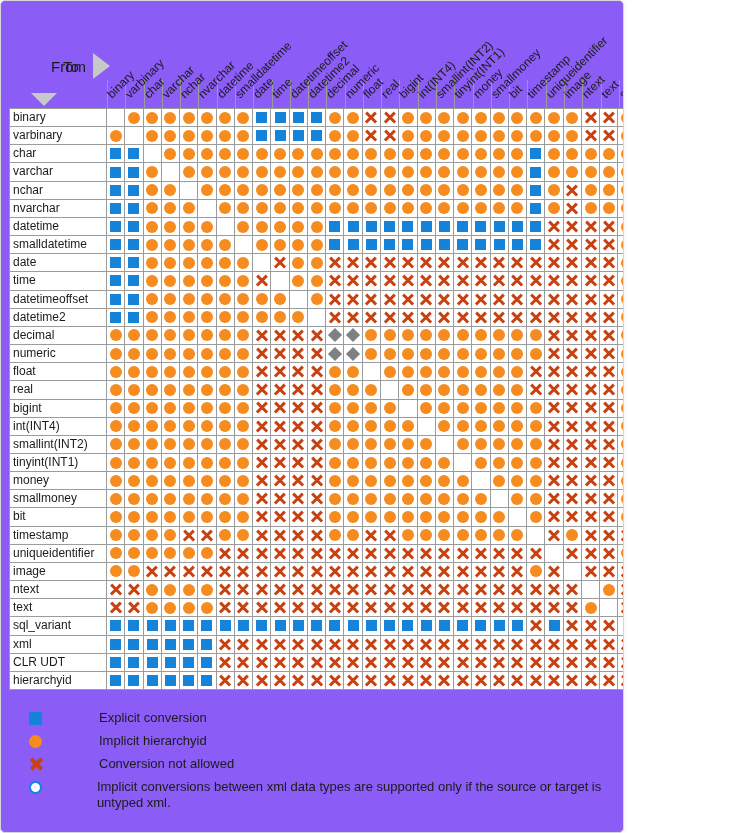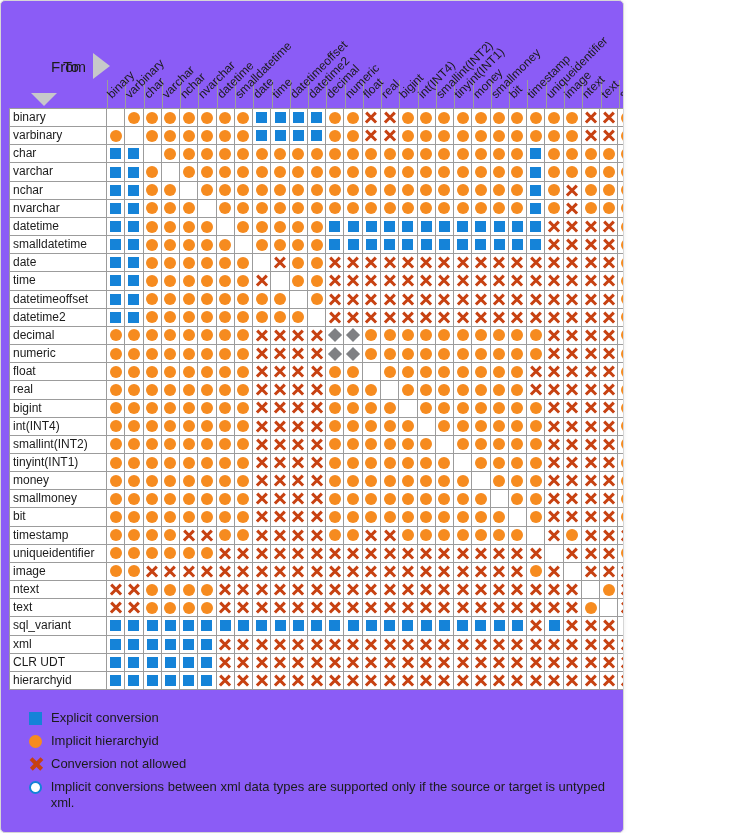--- a/index.html
+++ b/index.html
@@ -27,21 +27,21 @@
   .cell{background:#fff;display:flex;align-items:center;justify-content:center;}
   .sq{width:11px;height:11px;background:var(--blue);}
   .ci{width:12px;height:12px;border-radius:50%;background:var(--orange);}
   .xx{position:relative;width:14px;height:14px;flex:0 0 auto;}
   .xx::before,.xx::after{content:"";position:absolute;left:0;top:5.4px;width:14px;height:3.4px;
     background:var(--red);}
   .xx::before{transform:rotate(45deg);} .xx::after{transform:rotate(-45deg);}
   .di{width:10px;height:10px;background:var(--gray);transform:rotate(45deg);}
   .oc{width:8px;height:8px;border:2px solid var(--blue);border-radius:50%;background:#fff;}
   .legend{position:absolute;left:28px;top:709px;}
-  .lrow{display:flex;align-items:flex-start;margin-bottom:7px;}
+  .lrow{display:flex;align-items:flex-start;margin-bottom:7px;gap:48px;}
   .lsym{width:22px;display:flex;justify-content:flex-start;align-items:center;height:16px;}
   .ltext{font-size:13px;line-height:16px;}
   .sq.lg{width:13px;height:13px;}
   .ci.lg{width:13px;height:13px;}
   .xx.lg{width:15px;height:15px;} .xx.lg::before,.xx.lg::after{width:15px;height:3.6px;top:5.7px;}
   .di.lg{width:12px;height:12px;margin-left:1px;}
   .oc.lg{width:9px;height:9px;}
 </style>
 </head>
 <body>

